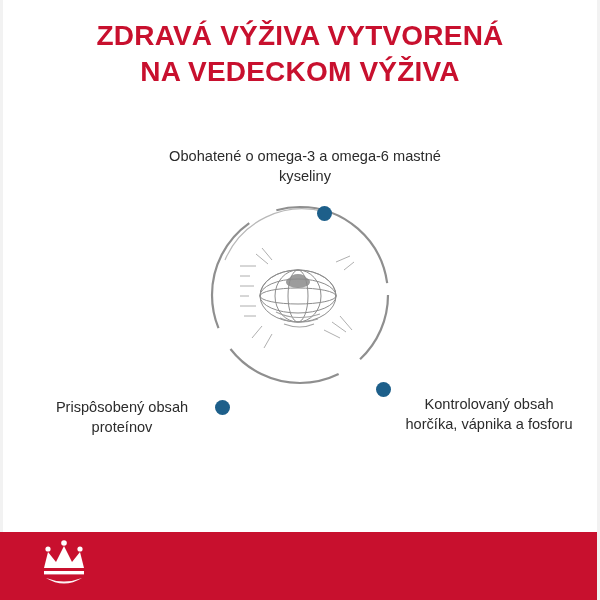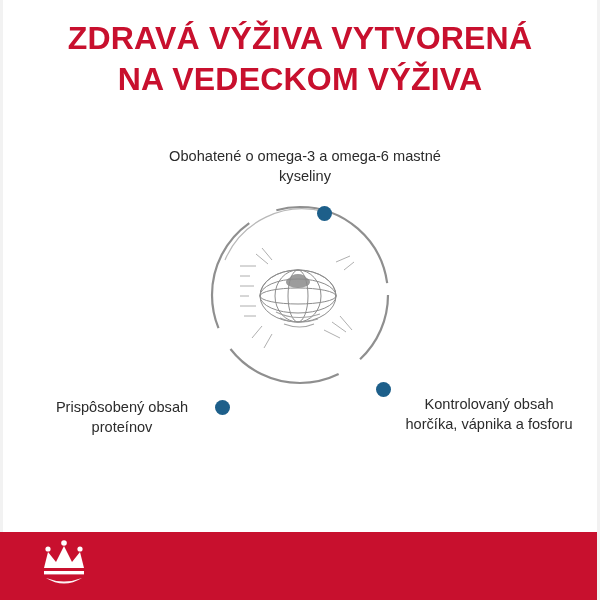--- a/index.html
+++ b/index.html
@@ -33,21 +33,21 @@
   .page::before { left: 0; }
   .page::after { right: 0; }
 
   .headline {
     position: absolute;
     top: 18px;
     left: 0;
     right: 0;
     text-align: center;
     color: #c8102e;
-    font-size: 32px;
+    font-size: 28px;
     font-weight: bold;
     line-height: 1.28;
     letter-spacing: 0.2px;
     padding: 0 28px;
     box-sizing: border-box;
   }
 
   .diagram {
     position: absolute;
     top: 140px;

